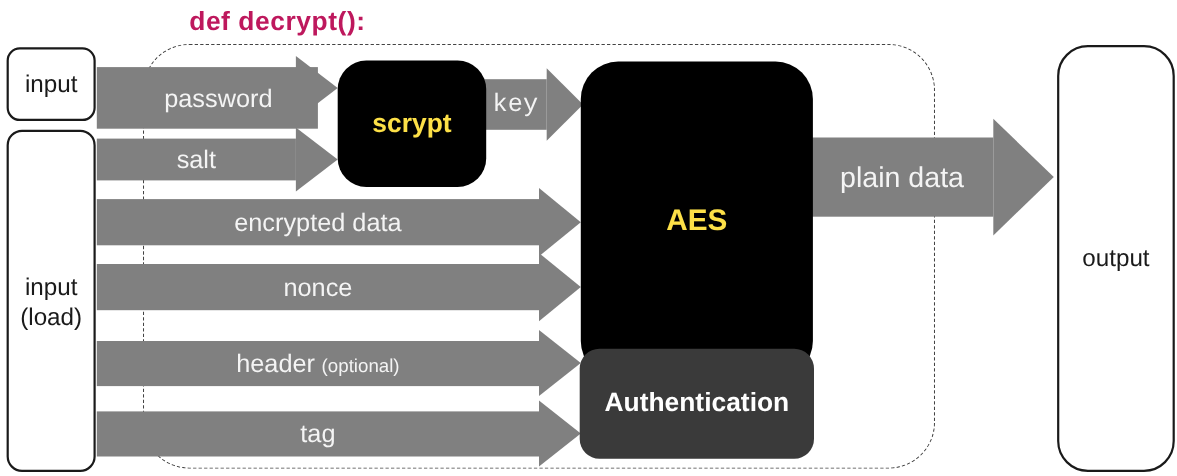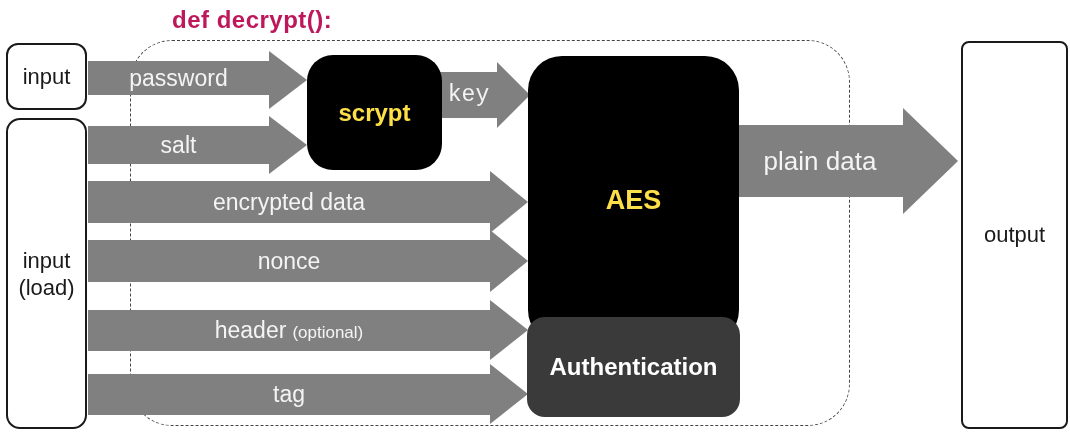--- a/index.html
+++ b/index.html
@@ -56,21 +56,21 @@
 </style>
 </head>
 <body>
 
 <div id="canvas">
 
   <div class="dashed-region"></div>
 
   <div class="title">def decrypt():</div>
 
-  <div class="shaft" style="left:88px;top:61px;width:181px;height:34px;">
+  <div class="shaft" style="left:88px;top:61px;width:181px;height:56px;padding-left:20px;">
     <span class="arrow-label">password</span>
   </div>
   <div class="tri" style="left:269px;top:51px;border-top:29px solid transparent;border-bottom:29px solid transparent;border-left:38px solid var(--arrow-gray);"></div>
 
   <div class="shaft" style="left:88px;top:126px;width:181px;height:38px;text-align:center;">
     <span class="arrow-label">salt</span>
   </div>
   <div class="tri" style="left:269px;top:116px;border-top:29px solid transparent;border-bottom:29px solid transparent;border-left:38px solid var(--arrow-gray);"></div>
 
   <div class="shaft" style="left:88px;top:181px;width:402px;height:42px;">
@@ -122,17 +122,17 @@
   </div>
 
   <div class="node solid" style="left:528px;top:56px;width:211px;height:288px;border-radius:34px;font-size:27px;">
     <span>AES</span>
   </div>
 
   <div class="node auth" style="left:527px;top:317px;width:213px;height:100px;border-radius:18px;font-size:24px;">
     <span>Authentication</span>
   </div>
 
-  <div class="node outline" style="left:961px;top:41px;width:107px;height:388px;border-radius:8px;">
+  <div class="node outline" style="left:961px;top:41px;width:107px;height:388px;border-radius:28px;">
     <span>output</span>
   </div>
 
 </div>
 
 </body></html>

